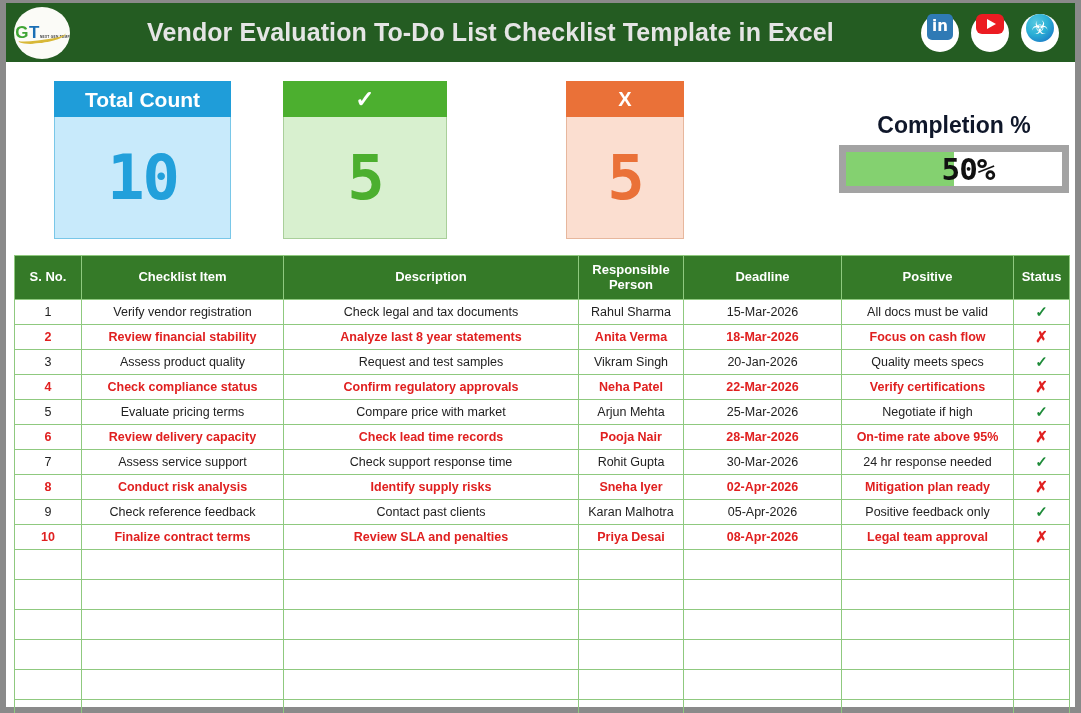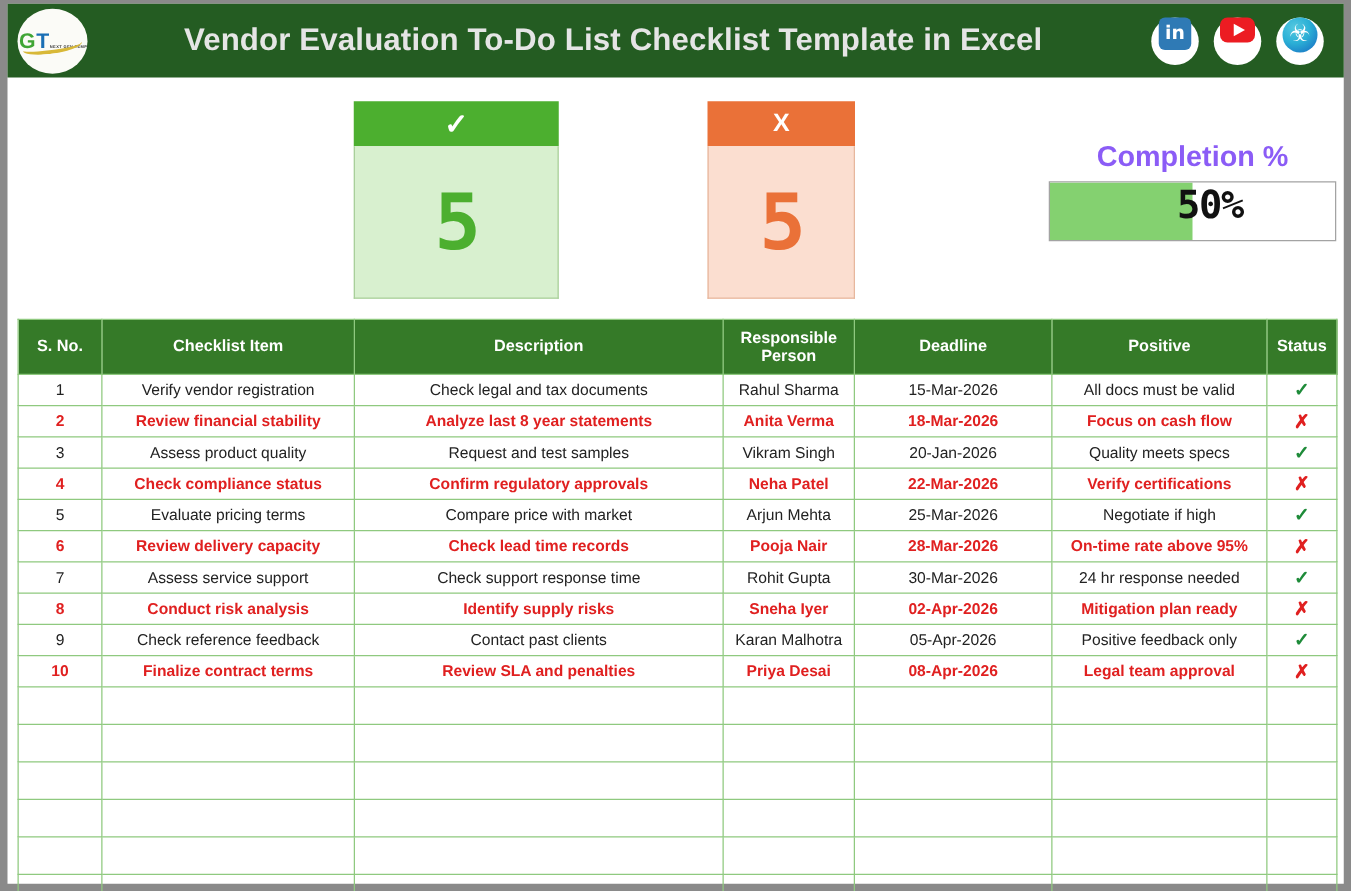--- a/index.html
+++ b/index.html
@@ -115,27 +115,27 @@
   #card-done .val { background: #d8f0cf; height: 122px; color: #4caf2f; font-size: 62px;
                     border: 1px solid #a9cf9a; border-top: none; }
 
   #card-pending { left: 560px; top: 19px; width: 118px; }
   #card-pending .cap { background: #ea7138; font-size: 20px; }
   #card-pending .val { background: #fbded0; height: 122px; color: #ea7138; font-size: 62px;
                        border: 1px solid #e7b79d; border-top: none; }
 
   #completion { position: absolute; left: 833px; top: 52px; width: 230px; }
   #completion .lbl {
-    text-align: center; color: #8b5cf6; font-size: 23px; font-weight: bold;
+    text-align: center; color: #0f172a; font-size: 23px; font-weight: bold;
     margin-bottom: 8px; line-height: 1;
   }
   .bar {
     position: relative; height: 48px; background: #ffffff;
-    border: 1px solid #a3a3a3; overflow: hidden;
-    display: flex; align-items: flex-start;
+    border: 7px solid #a3a3a3; overflow: hidden;
+    display: flex; align-items: center;
   }
   .bar .fill { position: absolute; left: 0; top: 0; bottom: 0; background: #84d170; }
   .bar .pct {
     position: relative; width: 100%; text-align: center;
     font-family: "DejaVu Sans Mono", monospace;
     font-weight: bold; font-size: 31px; color: #111111;
     letter-spacing: -1px; padding-left: 28px;
   }
 
   
@@ -188,20 +188,24 @@
           </div>
       </div>
       <div class="soc">
         <div class="soc-web">☣</div>
       </div>
     </div>
   </div>
 
   <div class="kpis">
 
+    <div class="card" id="card-total">
+      <div class="cap">Total Count</div>
+      <div class="val">10</div>
+    </div>
 
     <div class="card" id="card-done">
       <div class="cap">✓</div>
       <div class="val">5</div>
     </div>
 
     <div class="card" id="card-pending">
       <div class="cap">X</div>
       <div class="val">5</div>
     </div>

